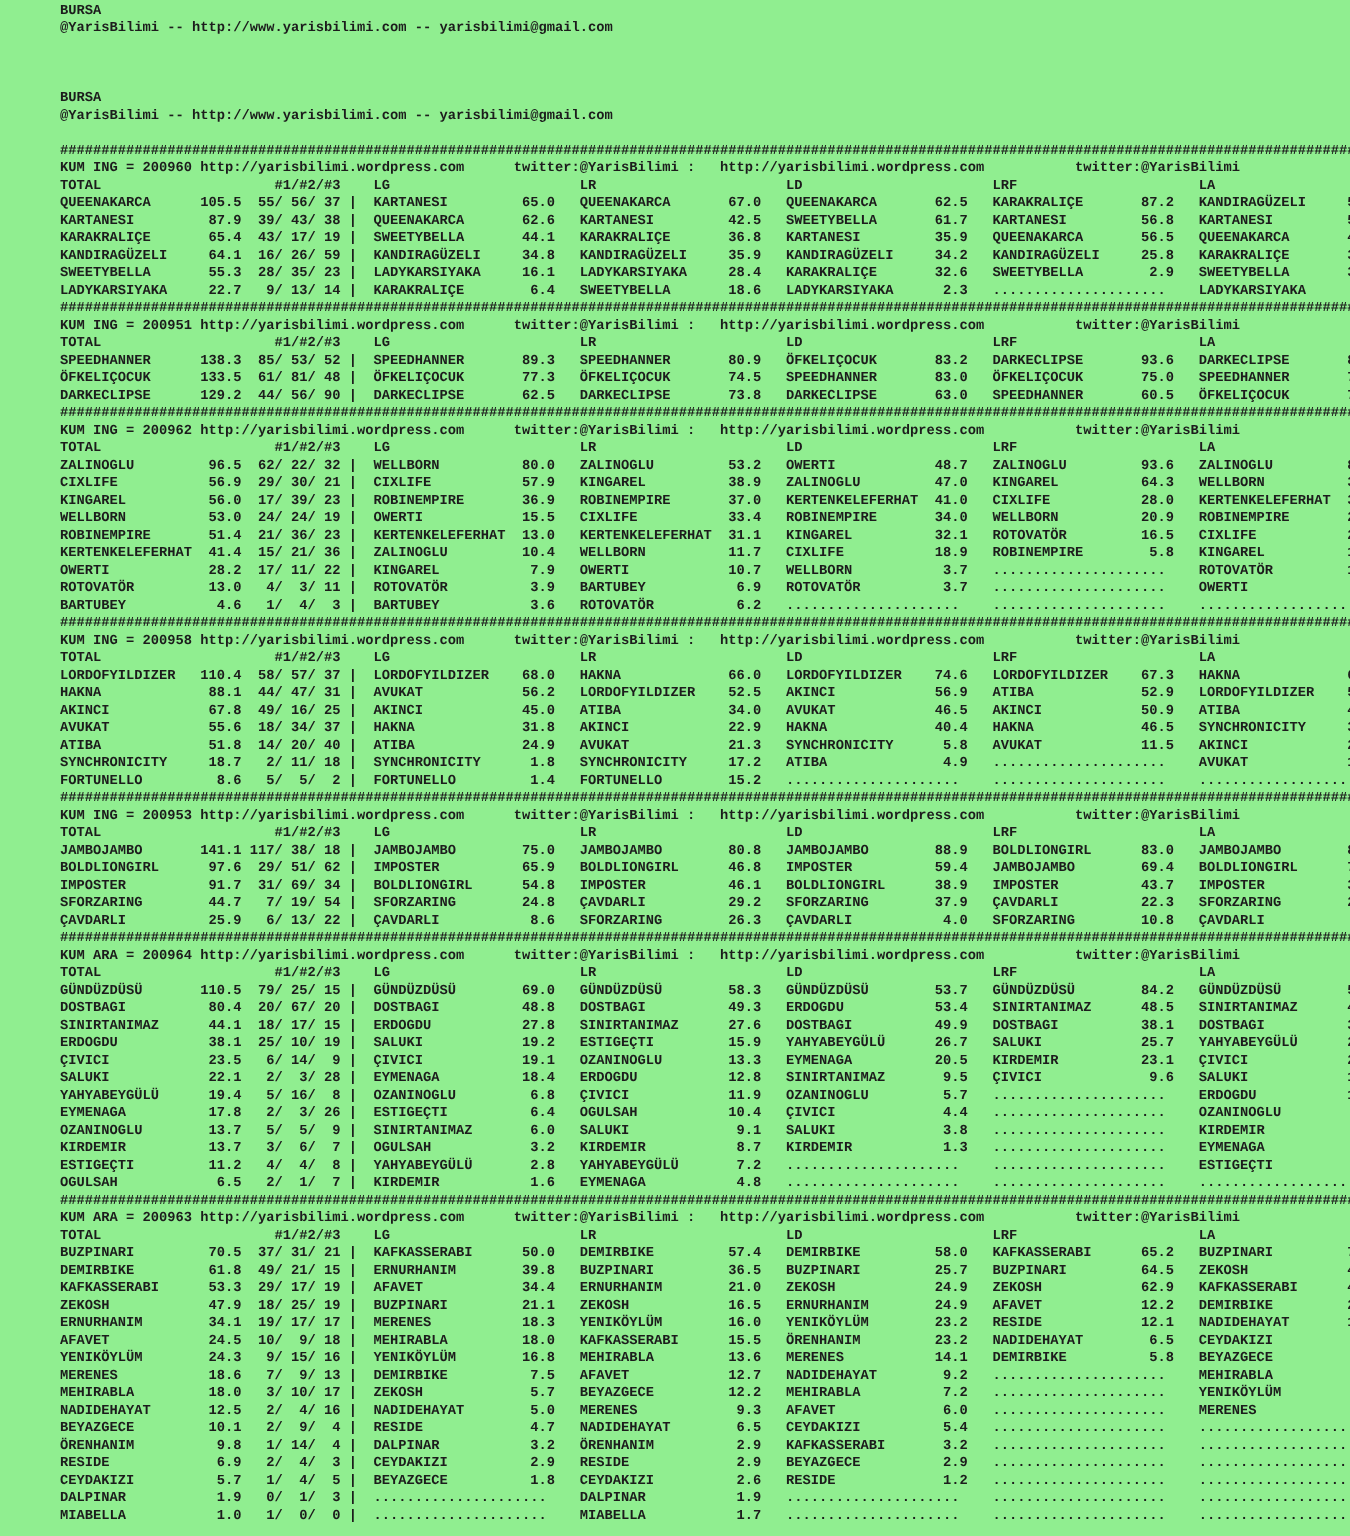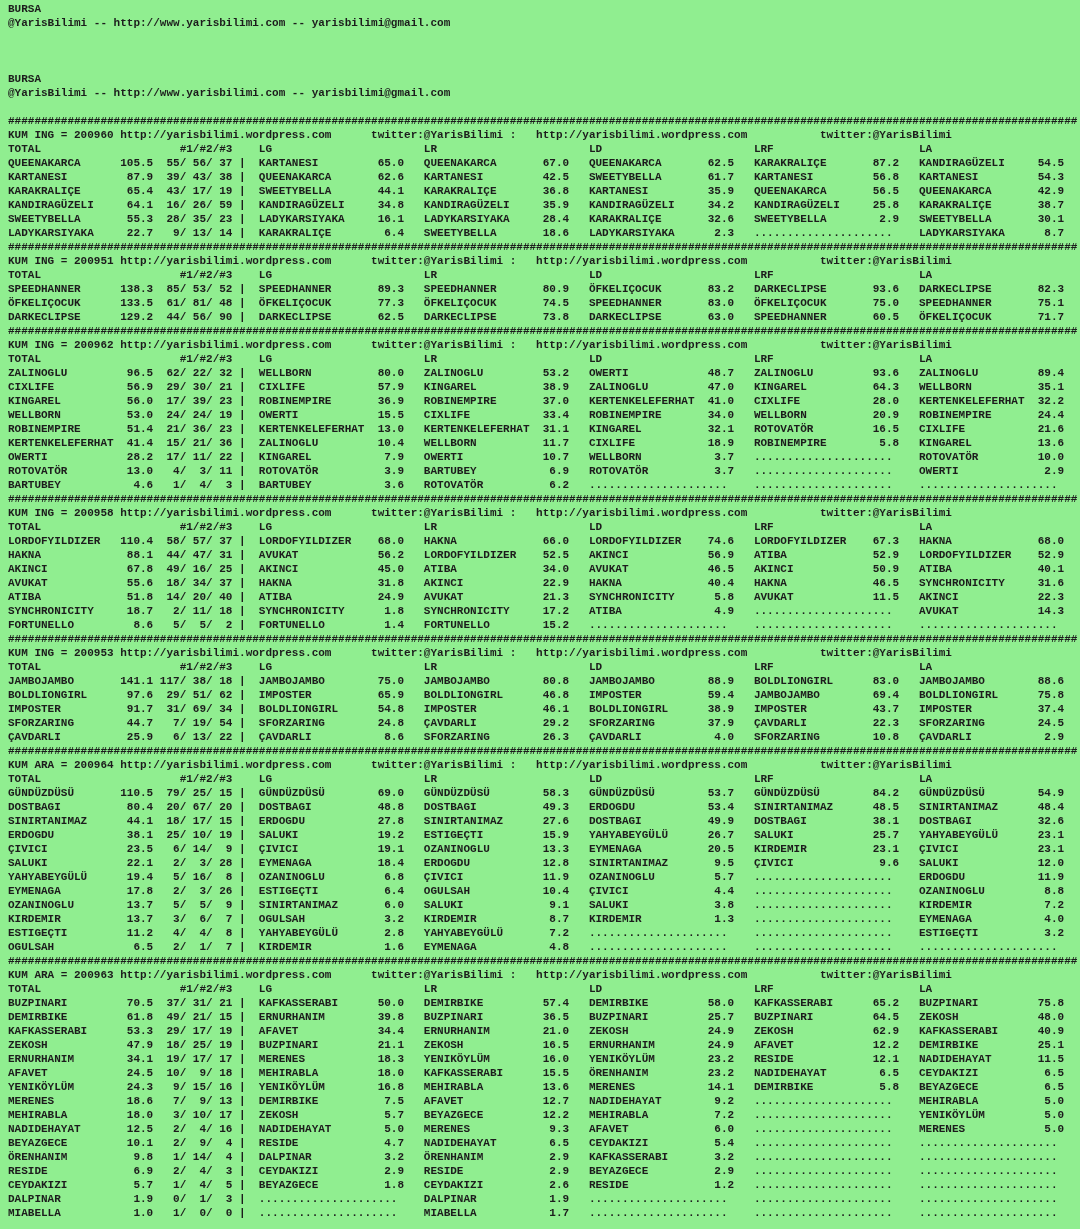--- a/index.html
+++ b/index.html
@@ -2,21 +2,21 @@
 <html><head>
 <meta charset="utf-8">
 <style>
   html, body { margin: 0; padding: 0; }
   body {
     width: 1080px;
     height: 1229px;
     background: #90ee90;
     overflow: hidden;
   }
-  .screen { width: 992px; height: 1229px; }
+  .screen { width: 992px; height: 1229px; padding-left: 40px; }
   pre.report {
     margin: 0;
     padding: 2px 0 0 8px;
     font: bold 11px/14px "Liberation Mono", "DejaVu Sans Mono", monospace;
     color: #1c1c1c;
     letter-spacing: 0;
     white-space: pre;
   }
 </style>
 </head>

